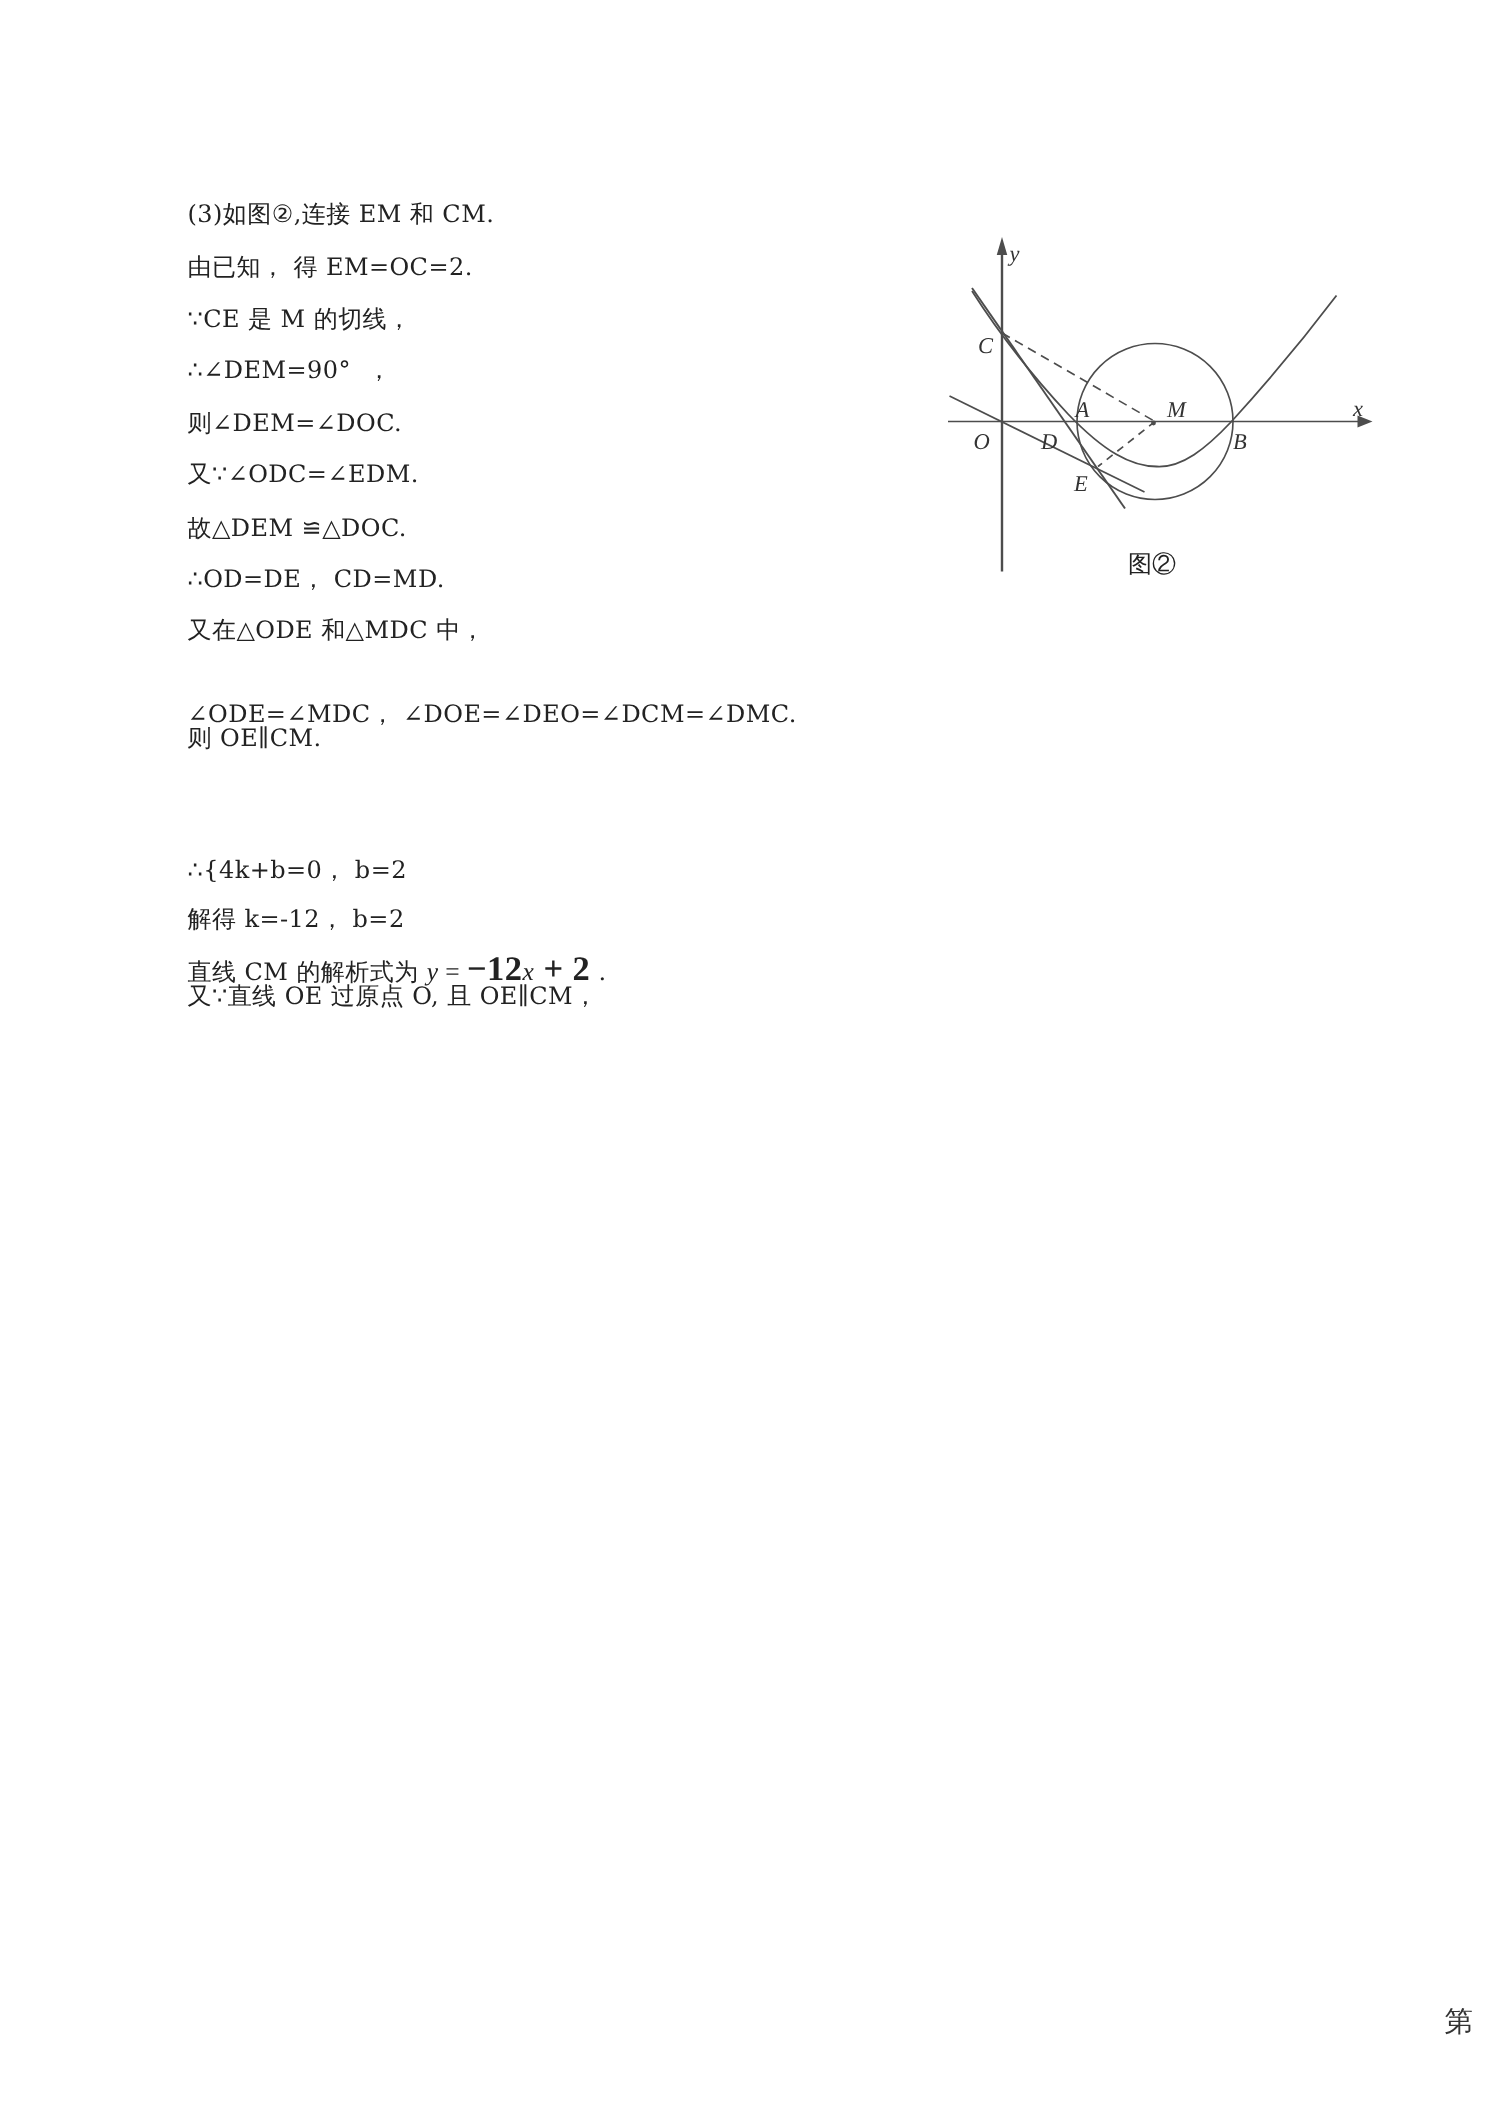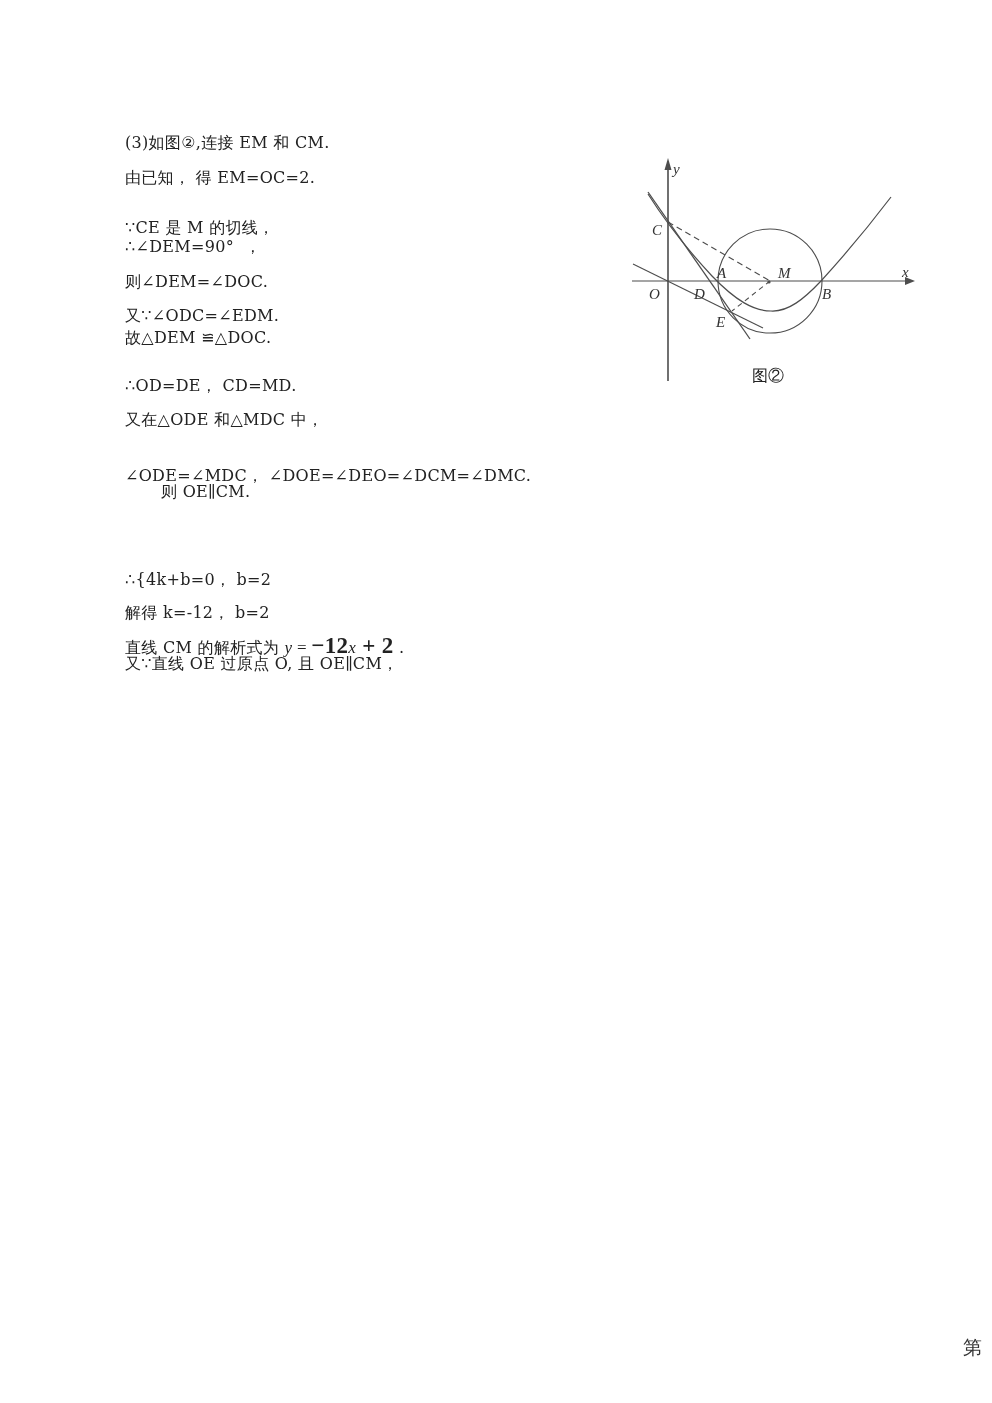--- a/index.html
+++ b/index.html
@@ -51,29 +51,29 @@
   }
 </style>
 </head>
 <body>
 
 <div class="page">
 
   <div class="text-block">
       <div class="line" style="top: 133px;"><span class="seg-cn">(3)如图②,连接 EM 和 CM.</span></div>
       <div class="line" style="top: 168px;"><span class="seg-cn">由已知， 得 EM=OC=2.</span></div>
-      <div class="line" style="top: 203px; margin-top: 15px;"><span class="seg-cn">∵CE 是 M 的切线，</span></div>
+      <div class="line" style="top: 203px;"><span class="seg-cn">∵CE 是 M 的切线，</span></div>
       <div class="line" style="top: 237px;"><span class="seg-cn">∴∠DEM=90°  ，</span></div>
       <div class="line" style="top: 272px;"><span class="seg-cn">则∠DEM=∠DOC.</span></div>
       <div class="line" style="top: 306px;"><span class="seg-cn">又∵∠ODC=∠EDM.</span></div>
-      <div class="line" style="top: 328px;"><span class="seg-cn">故△DEM ≌△DOC.</span></div>
+      <div class="line" style="top: 342px;"><span class="seg-cn">故△DEM ≌△DOC.</span></div>
       <div class="line" style="top: 376px;"><span class="seg-cn">∴OD=DE， CD=MD.</span></div>
       <div class="line" style="top: 410px;"><span class="seg-cn">又在△ODE 和△MDC 中，</span></div>
       <div class="line" style="top: 466px;"><span class="seg-cn">∠ODE=∠MDC， ∠DOE=∠DEO=∠DCM=∠DMC.</span></div>
-      <div class="line" style="top: 482px; margin-left: 36px;"><span class="seg-cn">则 OE∥CM.</span></div>
+      <div class="line" style="top: 482px;"><span class="seg-cn">则 OE∥CM.</span></div>
       <div class="line" style="top: 570px;"><span class="seg-cn">∴{4k+b=0， b=2</span></div>
       <div class="line" style="top: 603px;"><span class="seg-cn">解得 k=-12， b=2</span></div>
       <div class="line" style="top: 636px;"><span class="seg-cn">直线 CM 的解析式为 </span><span class="seg-mi">y</span><span class="seg-m"> = </span><span class="seg-mb">−12</span><span class="seg-mi">x</span><span class="seg-mb"> + 2</span><span class="seg-cn"> .</span></div>
       <div class="line" style="top: 654px;"><span class="seg-cn">又∵直线 OE 过原点 O, 且 OE∥CM，</span></div>
     </div>
 
   <div class="figure">
     <svg viewBox="628 150 292 245" xmlns="http://www.w3.org/2000/svg">
 
       <line x1="668" y1="381" x2="668" y2="165" stroke="#4d4d4d" stroke-width="1.6"></line>

